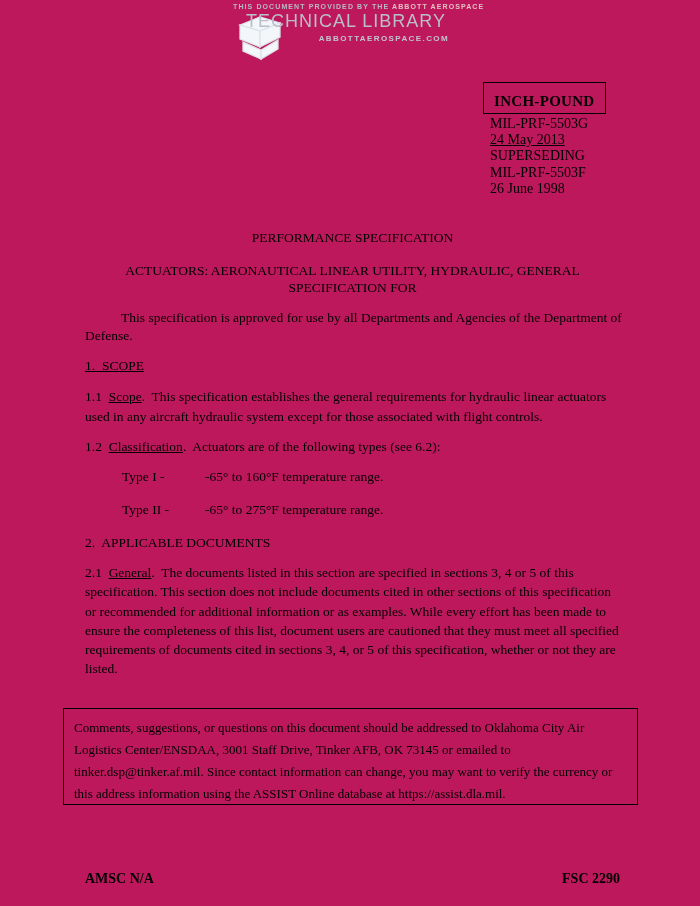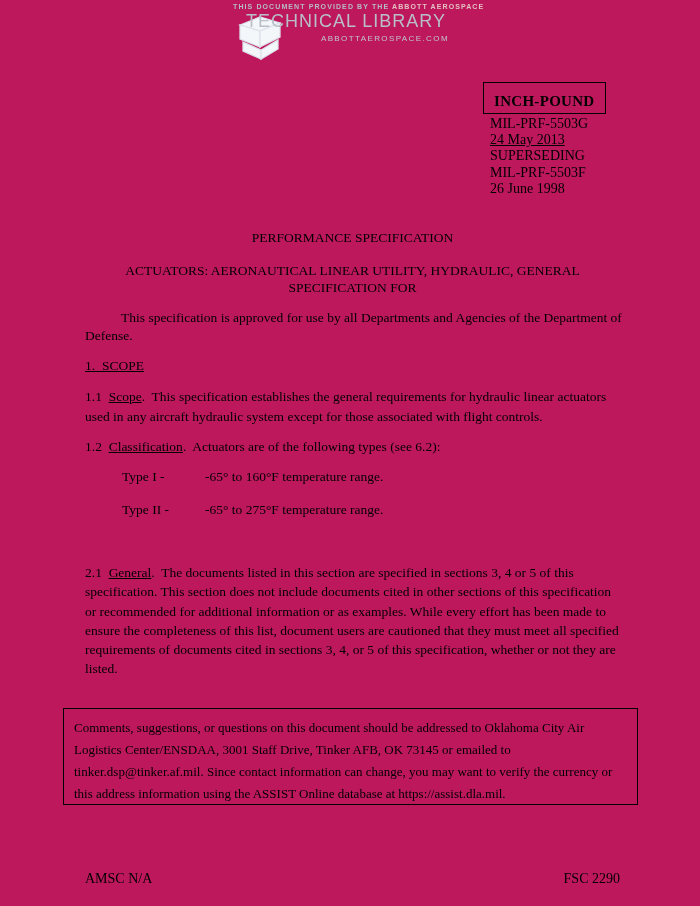--- a/index.html
+++ b/index.html
@@ -16,21 +16,21 @@
   }
   .abs { position:absolute; }
   .pre { white-space:pre-wrap; }
 
   
   .wm { position:absolute; top:3px; left:233px; width:216px; font-family:"Liberation Sans", sans-serif; color:#b6bcc6; }
   .wm-logo { position:absolute; left:1px; top:6px; }
   .wm-line1 { font-size:7px; font-weight:bold; letter-spacing:1.1px; white-space:nowrap; position:relative; }
   .wm-brand { color:#e4c1c1; }
   .wm-title { font-size:18px; letter-spacing:1px; margin-top:1px; margin-left:13px; white-space:nowrap; color:#b9bfc9; position:relative; }
-  .wm-site { font-size:8px; font-weight:normal; letter-spacing:1.4px; text-align:right; margin-top:2px; color:#c0c6cf; position:relative; }
+  .wm-site { font-size:8px; font-weight:bold; letter-spacing:1.4px; text-align:right; margin-top:2px; color:#c0c6cf; position:relative; }
 
   
   .inchpound { position:absolute; top:82px; left:483px; border:1.5px solid #000; padding:10px 10px 3px 10px; font-size:15px; font-weight:bold; letter-spacing:0.3px; }
   .docinfo { position:absolute; top:116px; left:490px; font-size:14px; line-height:16.2px; }
   .u { text-decoration:underline; }
 
   
   .center { left:85px; width:535px; text-align:center; line-height:17px; }
 
   
@@ -42,21 +42,21 @@
 
   
   .commentsbox {
     position:absolute; top:708px; left:63px; width:575px; height:97px;
     border:1px solid #000;
     padding:8px 4px 6px 10px;
     font-size:13px; line-height:22px;
   }
 
   
-  .footer { position:absolute; top:871px; left:85px; right:80px; display:flex; justify-content:space-between; font-size:14px; }
+  .footer { position:absolute; top:871px; left:85px; right:80px; display:flex; justify-content:space-between; font-size:14px;font-weight:bold; }
 </style>
 </head>
 <body>
 
 <div class="page">
 
   <div class="wm">
     <svg class="wm-logo" width="52" height="52" viewBox="0 0 52 52">
       <g fill="#f4f7fa" stroke="#dde3ea" stroke-width="1.3">
         <path d="M6 16 L26 8 L46 14 L26 22 Z"></path>
@@ -94,20 +94,21 @@
   <div class="abs para pre" style="top:356px;text-decoration:underline;">1.  SCOPE</div>
 
   <div class="abs para pre" style="top:387px;"><span>1.1  </span><span class="term">Scope</span><span>.  This specification establishes the general requirements for hydraulic linear actuators used in any aircraft hydraulic system except for those associated with flight controls.</span></div>
 
   <div class="abs para pre" style="top:437px;"><span>1.2  </span><span class="term">Classification</span><span>.  Actuators are of the following types (see 6.2):</span></div>
 
   <div class="typerow" style="top:469px;"><span class="typelabel">Type I -</span><span>-65° to 160°F temperature range.</span></div>
 
   <div class="typerow" style="top:502px;"><span class="typelabel">Type II -</span><span>-65° to 275°F temperature range.</span></div>
 
+  <div class="abs para pre" style="top:533px;">2.  APPLICABLE DOCUMENTS</div>
 
   <div class="abs para pre" style="top:563px; line-height:19.3px;"><span>2.1  </span><span class="term">General</span><span>.  The documents listed in this section are specified in sections 3, 4 or 5 of this specification. This section does not include documents cited in other sections of this specification or recommended for additional information or as examples. While every effort has been made to ensure the completeness of this list, document users are cautioned that they must meet all specified requirements of documents cited in sections 3, 4, or 5 of this specification, whether or not they are listed.</span></div>
 
   <div class="commentsbox">
     <div>Comments, suggestions, or questions on this document should be addressed to Oklahoma City Air Logistics Center/ENSDAA, 3001 Staff Drive, Tinker AFB, OK 73145 or emailed to tinker.dsp@tinker.af.mil. Since contact information can change, you may want to verify the currency or this address information using the ASSIST Online database at https://assist.dla.mil.</div>
   </div>
 
   <div class="footer">
     <span>AMSC N/A</span>
     <span>FSC 2290</span>

